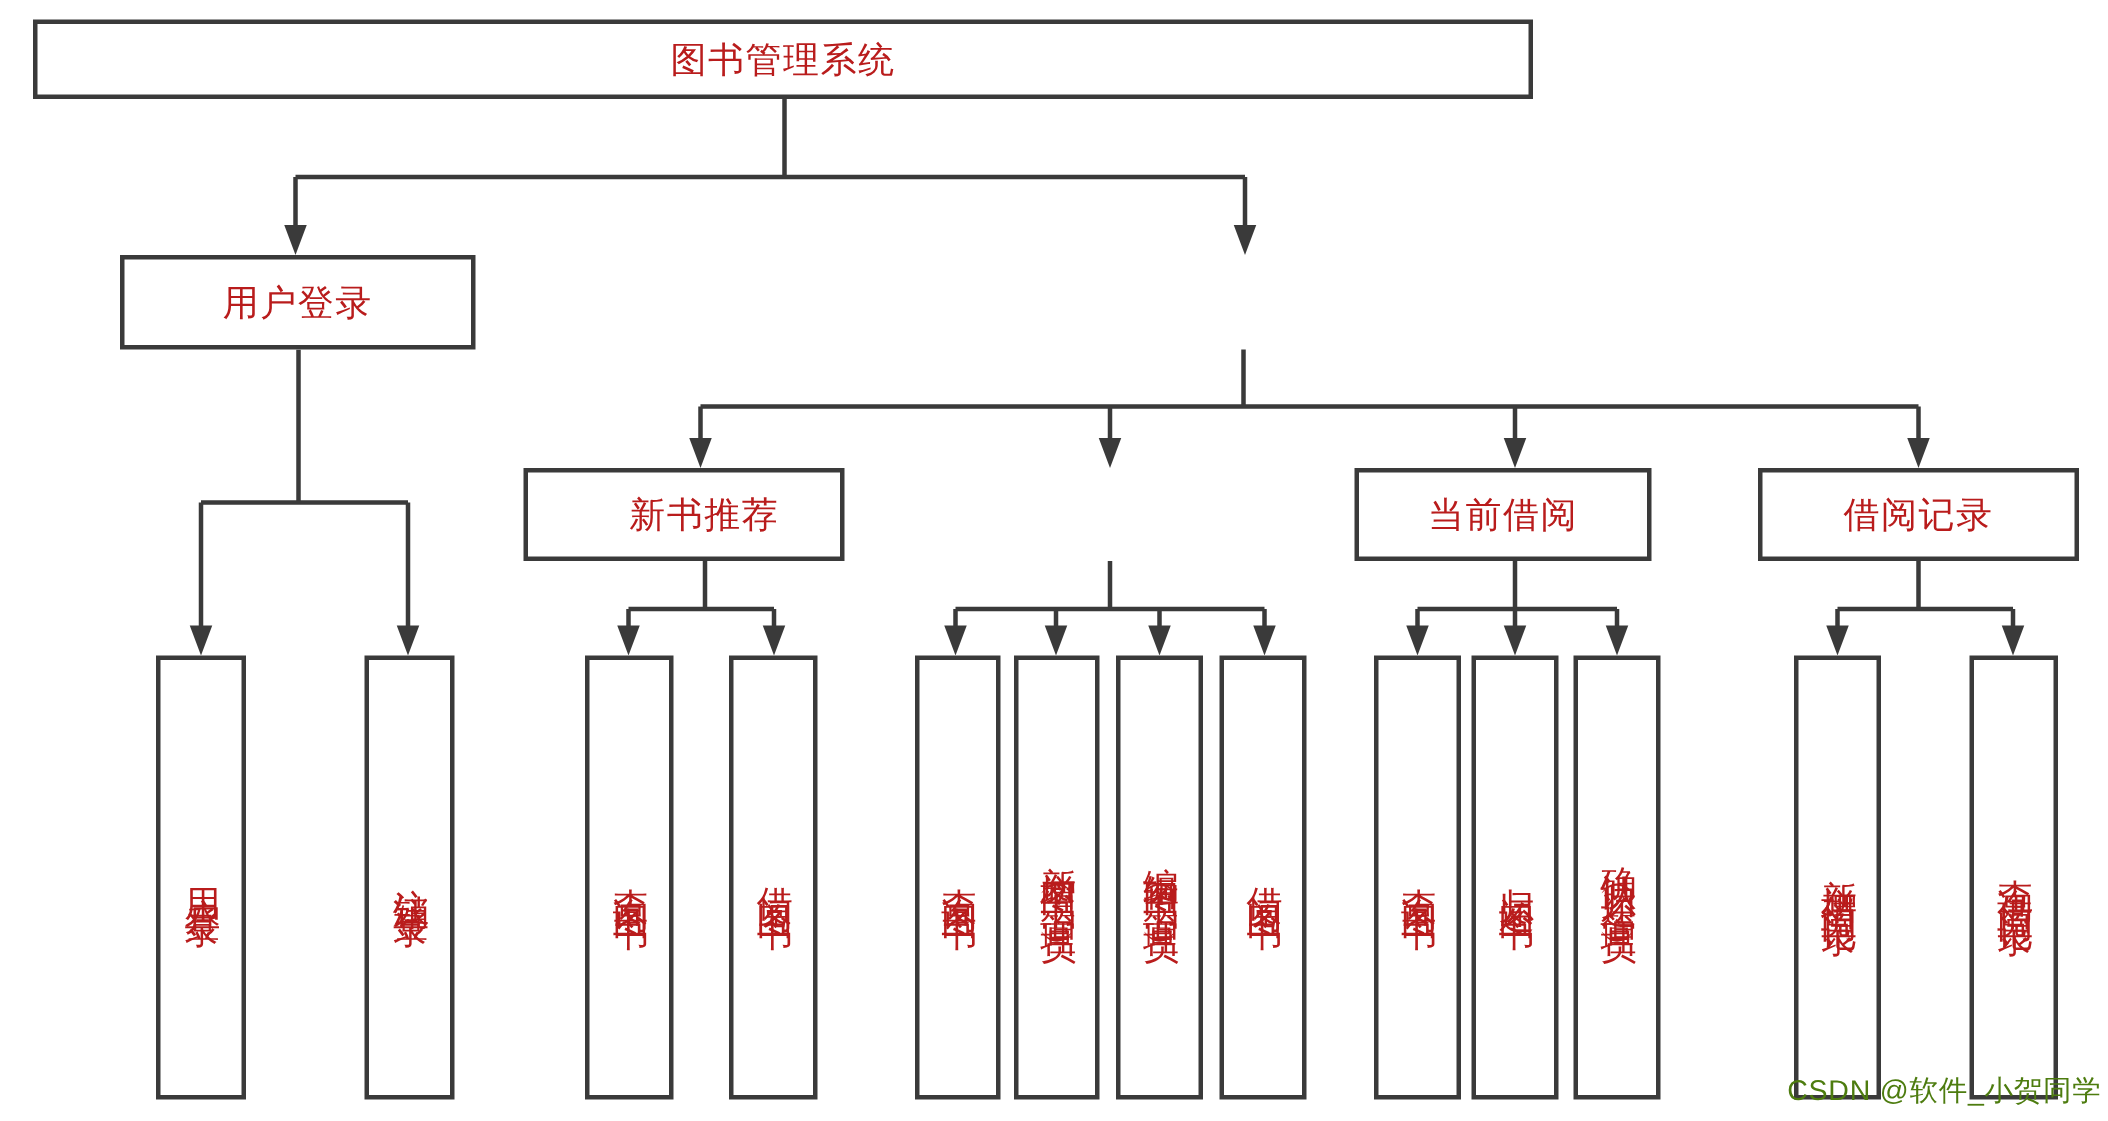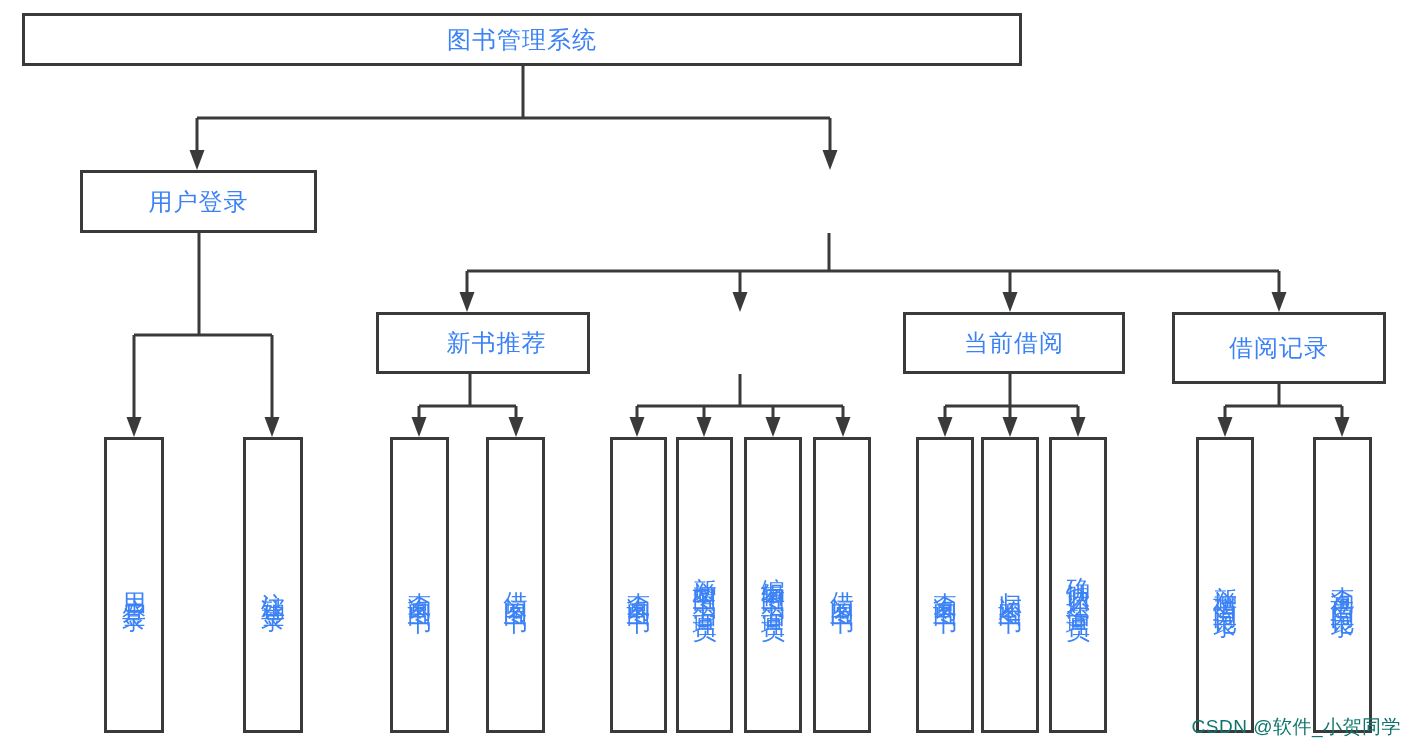--- a/index.html
+++ b/index.html
@@ -3,30 +3,30 @@
 <meta charset="utf-8">
 <style>
   html,body{margin:0;padding:0;background:#fff;}
   #canvas{
     position:relative;width:1405px;height:747px;background:#fff;
     font-family:"Liberation Sans","DejaVu Sans",sans-serif;overflow:hidden;
   }
   .connectors{position:absolute;left:0;top:0;z-index:0;}
   .node{
     position:absolute;box-sizing:border-box;border:3px solid #3a3a3a;background:#fff;
-    display:flex;align-items:center;justify-content:center;color:#3b82f6;z-index:1;
+    display:flex;align-items:center;justify-content:center;color:#b91c1c;z-index:1;
   }
   .node.h span{font-size:24px;letter-spacing:1px;white-space:nowrap;}
   .node.v span{
     writing-mode:vertical-rl;text-orientation:mixed;
     font-size:24px;letter-spacing:6px;line-height:1;white-space:nowrap;
   }
   .watermark{
     position:absolute;top:714px;right:4px;z-index:2;
-    font-size:19px;color:#0f766e;letter-spacing:.5px;white-space:nowrap;
+    font-size:19px;color:#4d7c0f;letter-spacing:.5px;white-space:nowrap;
   }
 </style>
 </head>
 <body>
 
 <div id="canvas">
 
   <svg class="connectors" width="1405" height="747" viewBox="0 0 1405 747">
     <g stroke="#3a3a3a" stroke-width="3" fill="none">
 
@@ -68,27 +68,27 @@
   </svg>
 
   <div class="node h" style="left:22px;top:13px;width:1000px;height:53px;">
     <span>图书管理系统</span>
   </div>
 
   <div class="node h" style="left:80px;top:170px;width:237px;height:63px;">
     <span>用户登录</span>
   </div>
 
-  <div class="node h" style="left:376px;top:312px;width:214px;height:62px;padding-left:27px;">
+  <div class="node h" style="left:349px;top:312px;width:214px;height:62px;padding-left:27px;">
     <span>新书推荐</span>
   </div>
-  <div class="node h" style="left:903px;top:312px;width:222px;height:62px;">
+  <div class="node h" style="left:903px;top:312px;width:198px;height:62px;">
     <span>当前借阅</span>
   </div>
-  <div class="node h" style="left:1172px;top:312px;width:214px;height:72px;">
+  <div class="node h" style="left:1172px;top:312px;width:214px;height:62px;">
     <span>借阅记录</span>
   </div>
 
   <div class="node v" style="left:104px;top:437px;width:60px;height:296px;">
     <span>用户登录</span>
   </div>
   <div class="node v" style="left:243px;top:437px;width:60px;height:296px;">
     <span>注销登录</span>
   </div>
 

